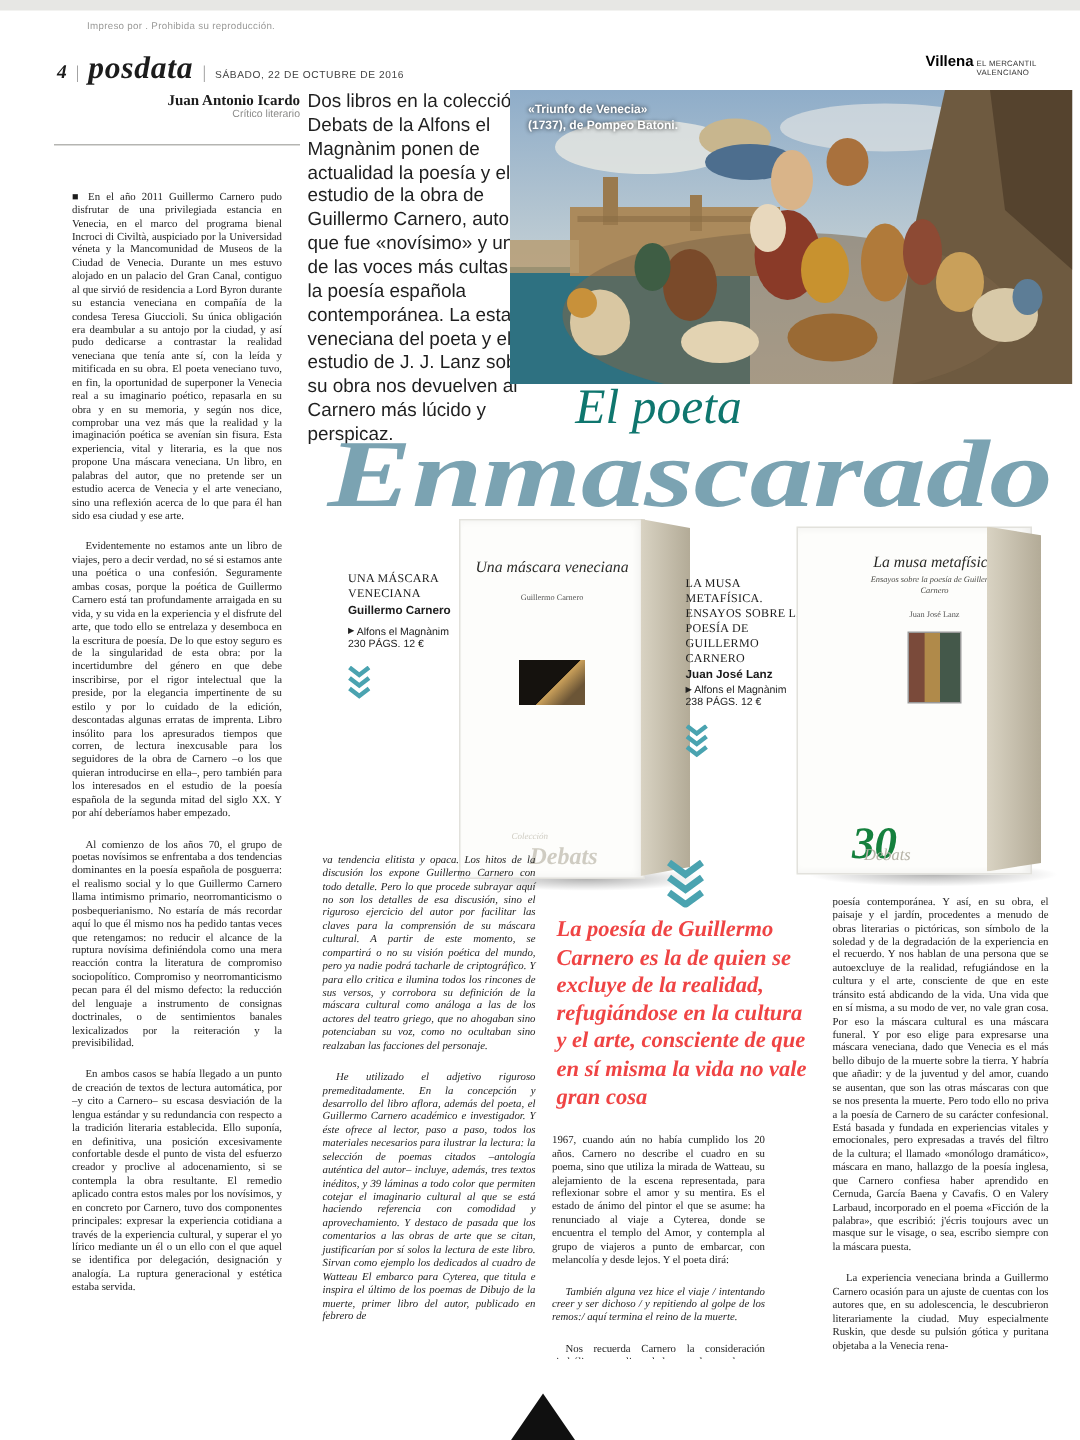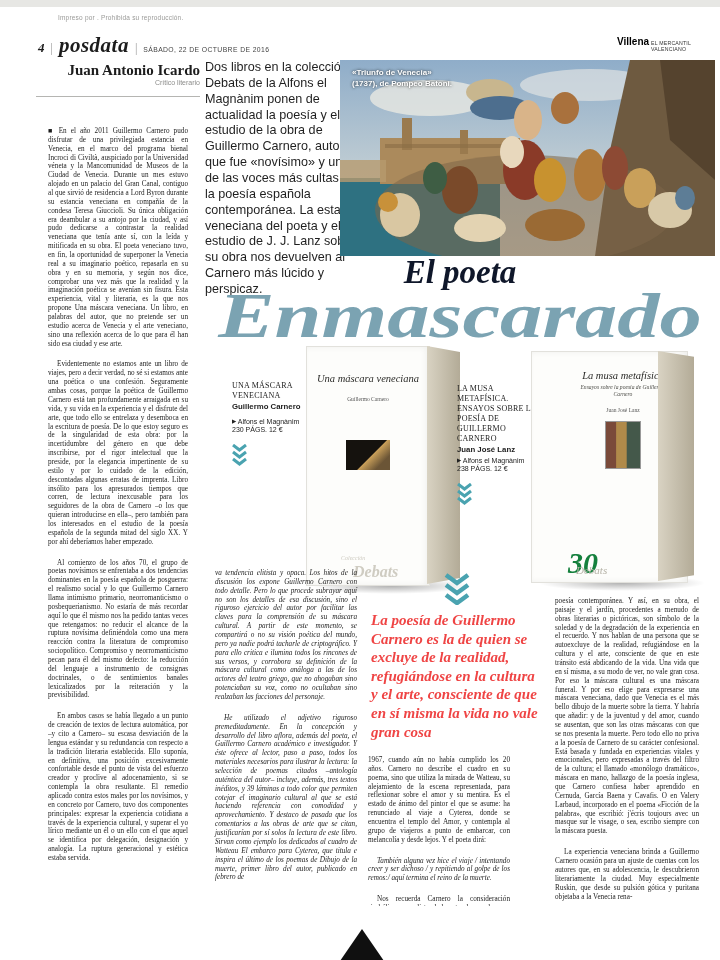--- a/index.html
+++ b/index.html
@@ -14,42 +14,42 @@
   .page-num{font-size:13px;font-style:italic;font-weight:bold;}
   .m-sep{color:#999;font-weight:100;font-size:12px;}
   .section-name{font-size:21px;font-weight:bold;font-style:italic;letter-spacing:.5px;text-align:center;}
   .issue-date{font-family:"Liberation Sans",sans-serif;font-size:6.8px;color:#444;letter-spacing:.4px;}
   .brand{position:absolute;left:617px;top:36px;display:flex;align-items:baseline;gap:2px;}
   .brand-main{font-family:"Liberation Sans",sans-serif;font-weight:bold;font-size:10px;color:#000;}
   .brand-suffix{font-family:"Liberation Sans",sans-serif;font-size:5.2px;color:#333;letter-spacing:.2px;}
 
   
   .byline{position:absolute;left:36px;top:62px;width:164px;text-align:right;}
-  .byline-author{font-size:15px;font-weight:bold;}
+  .byline-author{font-size:10px;font-weight:bold;}
   .byline-role{font-size:7px;color:#8c8c8a;font-family:"Liberation Sans",sans-serif;}
   .byline-rule{position:absolute;left:36px;top:96px;width:164px;height:1px;background:#b5b5b2;}
 
   
   .col{position:absolute;font-size:7.2px;line-height:1.23;text-align:justify;overflow:hidden;}
   .col p{margin:12px;}
   .col p + p{text-indent:9px;}
   .verse{font-style:italic;text-indent:9px;}
 
   
   .deck{position:absolute;left:205px;top:60px;width:159px;font-family:"Liberation Sans",sans-serif;
         font-size:12.6px;line-height:1.26;color:#1f1f1f;}
 
   
   .painting{position:absolute;left:340px;top:60px;width:375px;height:196px;overflow:hidden;}
   .caption{position:absolute;left:12px;top:8px;font-family:"Liberation Sans",sans-serif;
         font-size:8px;font-weight:bold;color:#fff;line-height:1.35;text-shadow:0 0 3px rgba(0,0,0,.9);}
 
   
-  .kicker{position:absolute;left:345px;top:256px;width:230px;text-align:center;
-        font-size:33px;font-weight:bold;font-style:italic;color:#0f172a;line-height:1;}
+  .kicker{position:absolute;left:324px;top:256px;width:230px;text-align:center;
+        font-size:33px;font-weight:normal;font-style:italic;color:#0f766e;line-height:1;}
   .headline-main{position:absolute;left:200px;top:284px;width:520px;text-align:center;
         font-size:64px;font-style:italic;font-weight:bold;color:#7ba3b2;line-height:1;
         transform:scaleX(1.32);transform-origin:50% 50%;}
 
   
   .bookinfo{position:absolute;width:80px;font-size:8px;line-height:1.2;}
   .bi-title{font-size:8px;letter-spacing:.2px;line-height:1.25;}
   .bi-author{font-family:"Liberation Sans",sans-serif;font-weight:bold;font-size:7.8px;margin-top:1px;line-height:1.2;}
   .bi-pub{font-family:"Liberation Sans",sans-serif;font-size:7px;margin-top:6px;line-height:1.3;color:#222;}
   .bi-marker{font-size:5.5px;vertical-align:1px;}

